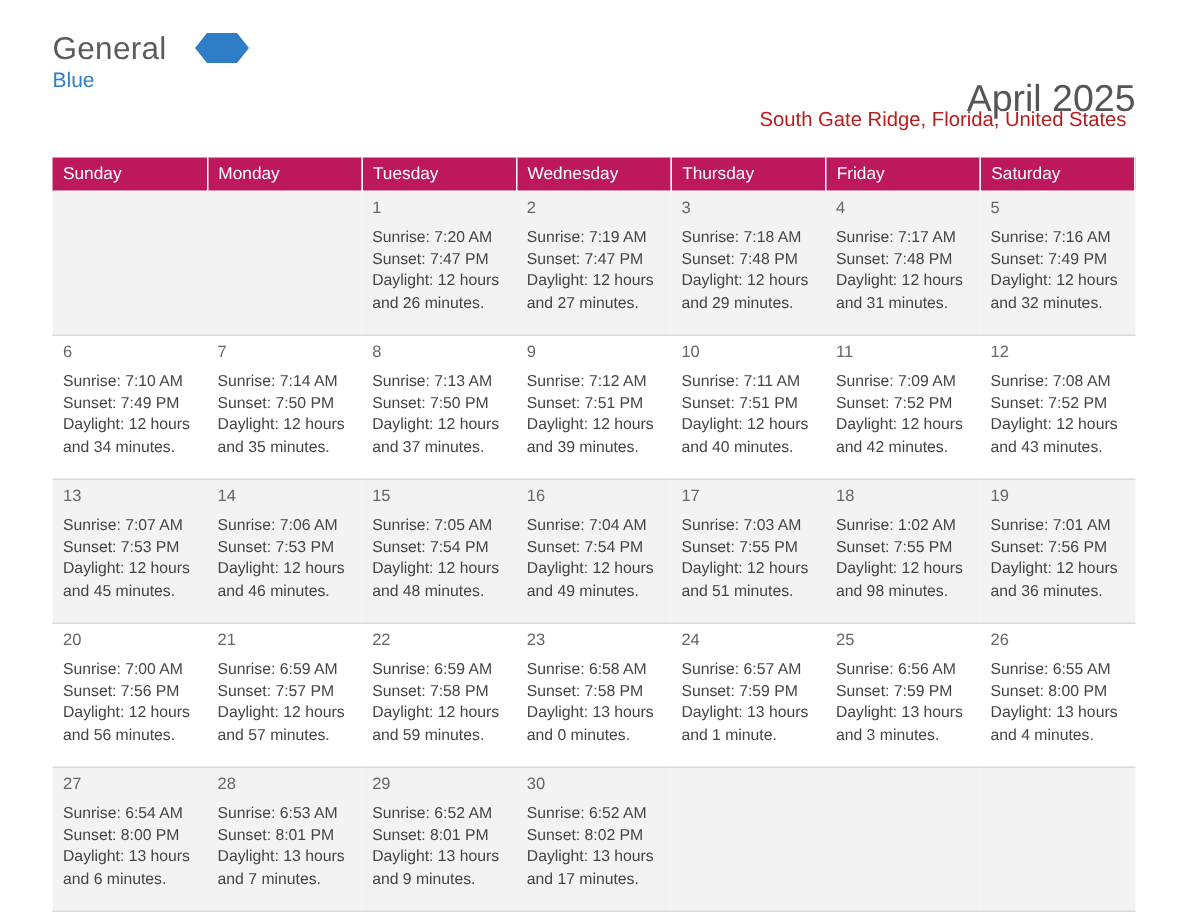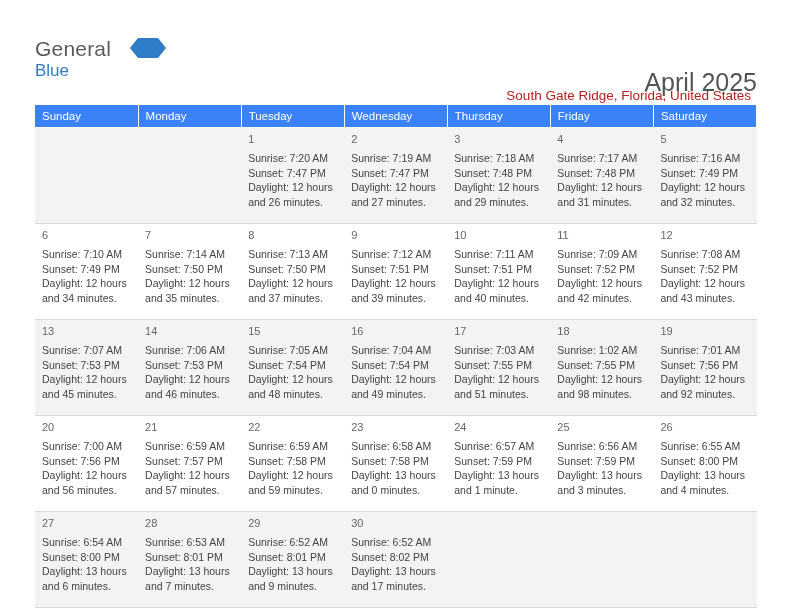--- a/index.html
+++ b/index.html
@@ -11,41 +11,41 @@
     height: 612px;
     background: #ffffff;
     font-family: "Liberation Sans", sans-serif;
     color: #333333;
   }
   .page {
     position: relative;
     width: 792px;
     height: 612px;
     box-sizing: border-box;
-    padding: 16px 35px;
+    padding: 0 35px;
   }
   
   .header {
     position: relative;
     height: 76px;
   }
   .logo {
     position: absolute;
     left: 0;
     top: 22px;
     line-height: 1;
   }
   .logo .general {
     font-size: 21px;
     color: #5b5b5b;
     letter-spacing: 0.2px;
   }
   .logo .blue {
     display: block;
-    font-size: 17px;
+    font-size: 14px;
     color: #2f7dc6;
     margin-top: 3px;
   }
   .logo .flag {
     position: absolute;
     left: 93px;
     top: -2px;
     width: 38px;
     height: 24px;
   }
@@ -67,21 +67,21 @@
   
   .calendar {
     position: absolute;
     left: 35px;
     top: 105px;
     width: 722px;
     border-collapse: collapse;
     table-layout: fixed;
   }
   .calendar th {
-    background: #3b82f6;
+    background: #be185d;
     color: #ffffff;
     font-weight: normal;
     font-size: 11.5px;
     text-align: left;
     padding: 5px 0 5px 7px;
     border: 1px solid #ffffff;
     border-left: none;
     border-top: none;
   }
   .calendar th:first-child { border-left: none; }
@@ -305,21 +305,21 @@
               <div>Daylight: 12 hours</div>
               <div>and 98 minutes.</div>
             </div>
           </td>
           <td>
             <span class="daynum">19</span>
             <div class="info">
               <div>Sunrise: 7:01 AM</div>
               <div>Sunset: 7:56 PM</div>
               <div>Daylight: 12 hours</div>
-              <div>and 92 minutes.</div>
+              <div>and 36 minutes.</div>
             </div>
           </td>
         </tr>
         <tr>
           <td>
             <span class="daynum">20</span>
             <div class="info">
               <div>Sunrise: 7:00 AM</div>
               <div>Sunset: 7:56 PM</div>
               <div>Daylight: 12 hours</div>

